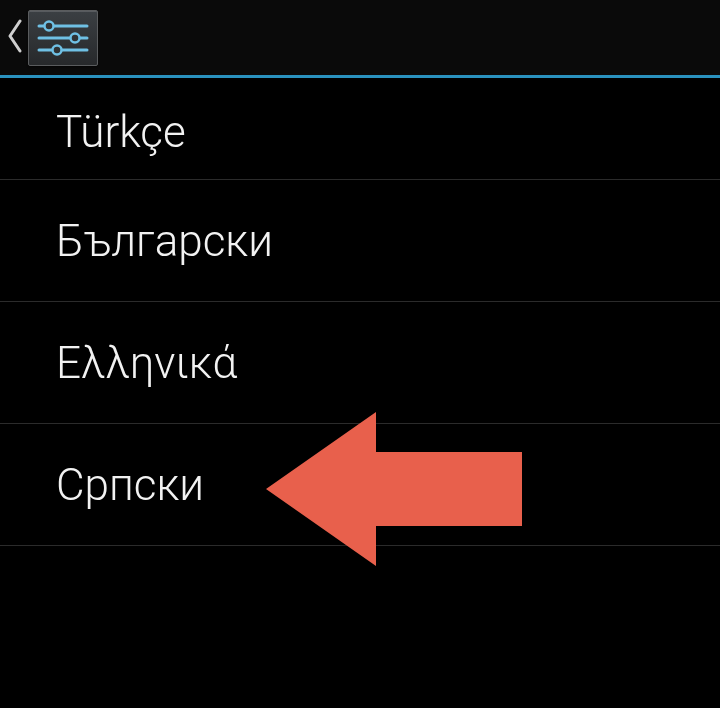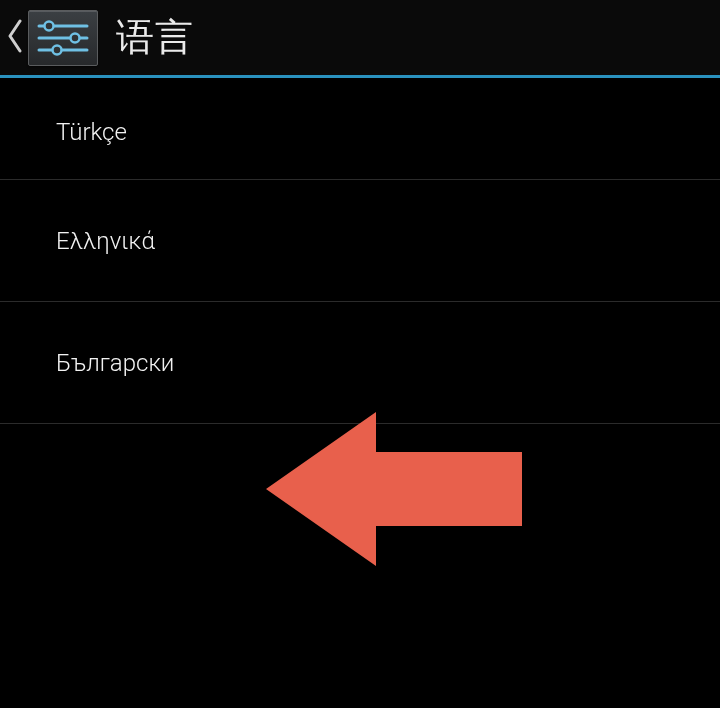--- a/index.html
+++ b/index.html
@@ -49,21 +49,21 @@
     }
     .list {
       padding-top: 6px;
     }
     .list-item {
       height: 122px;
       display: flex;
       align-items: center;
       padding-left: 56px;
       border-bottom: 1px solid #2b2b2b;
-      font-size: 24px;
+      font-size: 44px;
       font-weight: 300;
       color: #f2f2f2;
       cursor: pointer;
       position: relative;
     }
     .list-item:first-child { height: 96px; }
     .annotation-arrow {
       position: absolute;
       left: 266px;
       top: 412px;
@@ -89,32 +89,34 @@
   <div class="settings-icon-wrap">
     <svg viewBox="0 0 56 40">
       <line x1="4" y1="8" x2="52" y2="8" stroke="#6fc0e4" stroke-width="3" stroke-linecap="round"></line>
       <circle cx="14" cy="8" r="4.5" fill="#2f3234" stroke="#6fc0e4" stroke-width="2.5"></circle>
       <line x1="4" y1="20" x2="52" y2="20" stroke="#6fc0e4" stroke-width="3" stroke-linecap="round"></line>
       <circle cx="40" cy="20" r="4.5" fill="#2f3234" stroke="#6fc0e4" stroke-width="2.5"></circle>
       <line x1="4" y1="32" x2="52" y2="32" stroke="#6fc0e4" stroke-width="3" stroke-linecap="round"></line>
       <circle cx="22" cy="32" r="4.5" fill="#2f3234" stroke="#6fc0e4" stroke-width="2.5"></circle>
     </svg>
   </div>
-  <div class="header-title">语言</div>
 </div>
 
 <div class="list">
   <div class="list-item">
     <span>Türkçe</span>
   </div>
   <div class="list-item">
+    <span>Български</span>
+  </div>
+  <div class="list-item">
     <span>Ελληνικά</span>
   </div>
   <div class="list-item">
-    <span>Български</span>
+    <span>Српски</span>
   </div>
 </div>
 
 <div class="annotation-arrow">
   <span>
     <svg viewBox="0 0 256 154">
       <polygon points="0,77 110,0 110,40 256,40 256,114 110,114 110,154" fill="#e8604c"></polygon>
     </svg>
   </span>
 </div>

